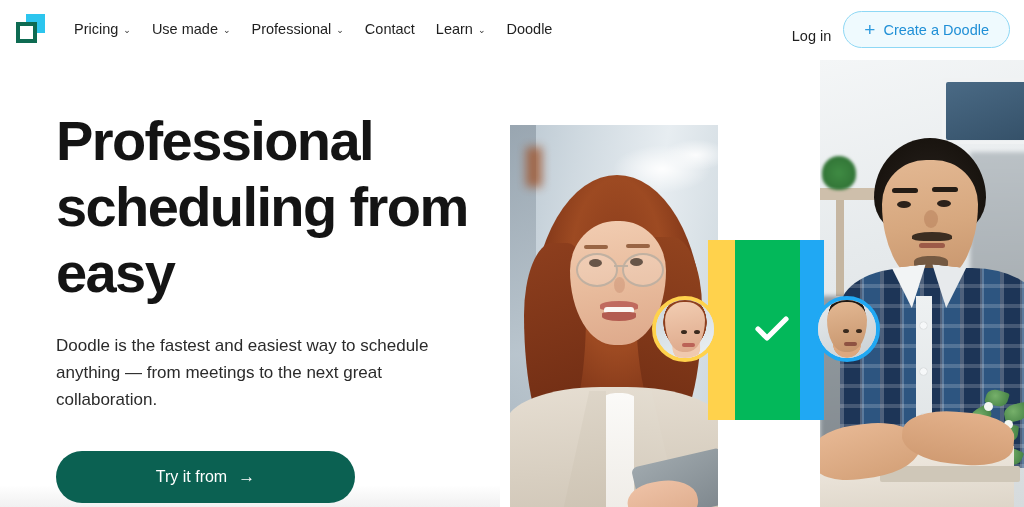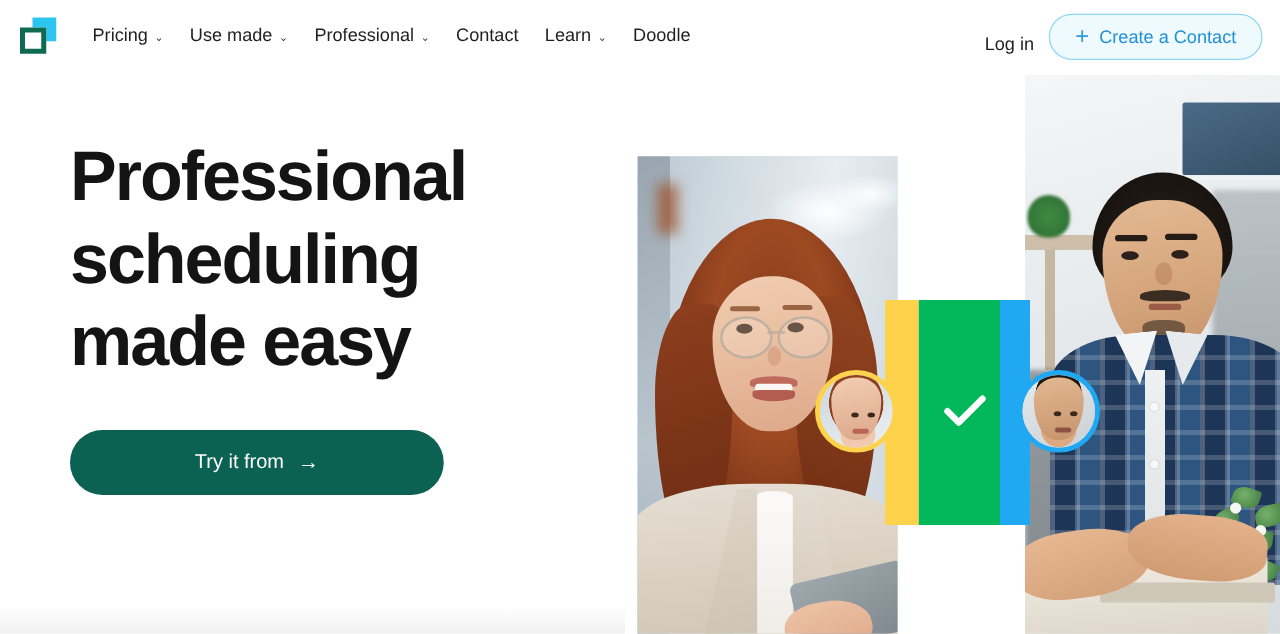--- a/index.html
+++ b/index.html
@@ -363,27 +363,28 @@
       </div>
       <div class="nav-item">
         <span>Doodle</span>
       </div>
     </nav>
 
     <div id="header-right">
       <span id="login-link">Log in</span>
       <button id="create-btn">
         <span class="plus">+</span>
-        <span>Create a Contact</span>
+        <span>Create a Doodle</span>
       </button>
     </div>
   </div>
 
   <div id="hero-copy">
-    <h1 id="headline">Professional scheduling made easy</h1>
+    <h1 id="headline">Professional scheduling from easy</h1>
+    <p id="subhead">Doodle is the fastest and easiest way to schedule anything — from meetings to the next great collaboration.</p>
     <button id="cta-btn">
       <span>Try it from</span>
       <span class="arrow">→</span>
     </button>
 
   </div>
 
   <div id="hero-art">
 
     <div id="photo-woman">

